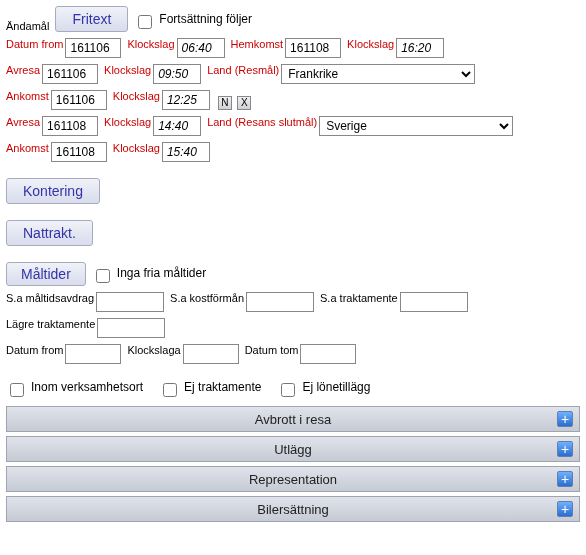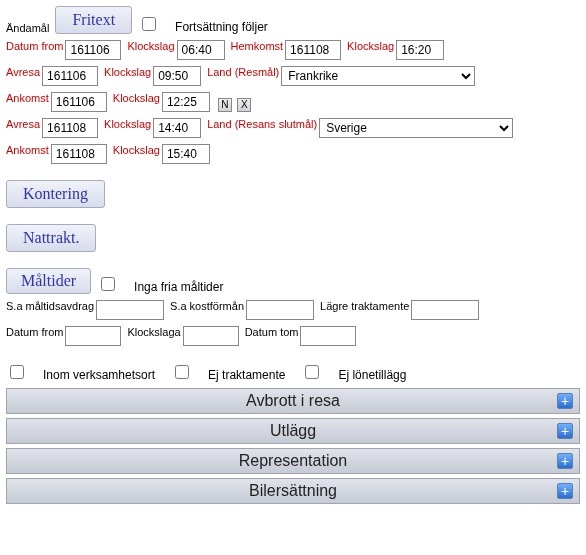--- a/index.html
+++ b/index.html
@@ -5,32 +5,32 @@
   * { box-sizing: border-box; font-family: Arial, sans-serif; font-size: 12px; }
   body { margin: 0; padding: 6px; width: 586px; background: #fff; color: #000; }
   .row { display: flex; align-items: flex-end; gap: 6px; margin-bottom: 6px; flex-wrap: wrap; }
   .field { display: flex; flex-direction: row; gap: 2px; }
   .lbl { font-size: 11px; }
   .lbl.red { color: #cc0000; }
   .lbl.black { color: #000; }
   select { border: 1px solid #888; background: #fff; height: 20px; padding: 1px 2px; }
   input[type="text"] { border: 1px solid #888; height: 20px; padding: 1px 4px; background: #fff; }
   .w60 { width: 56px; }
-  .w48 { width: 48px; }
+  .w48 { width: 48px; font-style: italic; }
   .w200 { width: 202px; }
   .w190 { width: 194px; }
-  .btn { background: linear-gradient(#f0f2f8,#d8dcec); border: 1px solid #a8abc0; border-radius: 3px; padding: 4px 16px; color: #3333aa; font-size: 16px; cursor: pointer; font-family: Liberation Serif, serif; }
+  .btn { background: linear-gradient(#f0f2f8,#d8dcec); border: 1px solid #a8abc0; border-radius: 3px; padding: 4px 16px; color: #3333aa; font-size: 14px; cursor: pointer; }
   .btn.small { padding: 3px 14px; }
-  .chk { display: inline-flex; align-items: flex-end; gap: 16px; font-size: 12px; color: #000; }
+  .chk { display: inline-flex; align-items: flex-start; gap: 4px; font-size: 12px; color: #000; }
   .chk input { width: 14px; height: 14px; }
   .sq { width: 14px; height: 14px; background: linear-gradient(#f0f0f0,#d0d0d8); border: 1px solid #888; font-size: 10px; line-height: 12px; text-align: center; cursor: pointer; display: inline-block; margin-left: 2px; }
   .spacer { height: 10px; }
   .bar { background: linear-gradient(#e0e3ea,#c6cad4); border: 1px solid #a0a4b0; height: 26px; display: flex; align-items: center; justify-content: center; position: relative; margin-bottom: 4px; cursor: pointer; }
   .bar .plus { position: absolute; right: 6px; top: 4px; width: 16px; height: 16px; background: linear-gradient(#6fb0ff,#2a6dcf); border: 1px solid #6080a8; color: #fff; font-size: 14px; line-height: 14px; text-align: center; border-radius: 2px; }
-  .bar .title { color: #222; font-size: 16px; }
+  .bar .title { color: #222; font-size: 13px; }
   .fit { flex: 0 0 auto; }
 </style>
 </head>
 <body>
 
 <div class="row">
   <div class="field">
     <span class="lbl black">Ändamål</span>
   </div>
   <button class="btn">Fritext</button>
@@ -130,20 +130,24 @@
 <div class="row">
   <div class="field">
     <span class="lbl black">S.a måltidsavdrag</span>
     <input type="text" style="width: 68px;">
   </div>
   <div class="field">
     <span class="lbl black">S.a kostförmån</span>
     <input type="text" style="width: 68px;">
   </div>
   <div class="field">
+    <span class="lbl black">S.a traktamente</span>
+    <input type="text" style="width: 68px;">
+  </div>
+  <div class="field">
     <span class="lbl black">Lägre traktamente</span>
     <input type="text" style="width: 68px;">
   </div>
 </div>
 
 <div class="row">
   <div class="field">
     <span class="lbl black">Datum from</span>
     <input type="text" class="w60" style="">
   </div>

